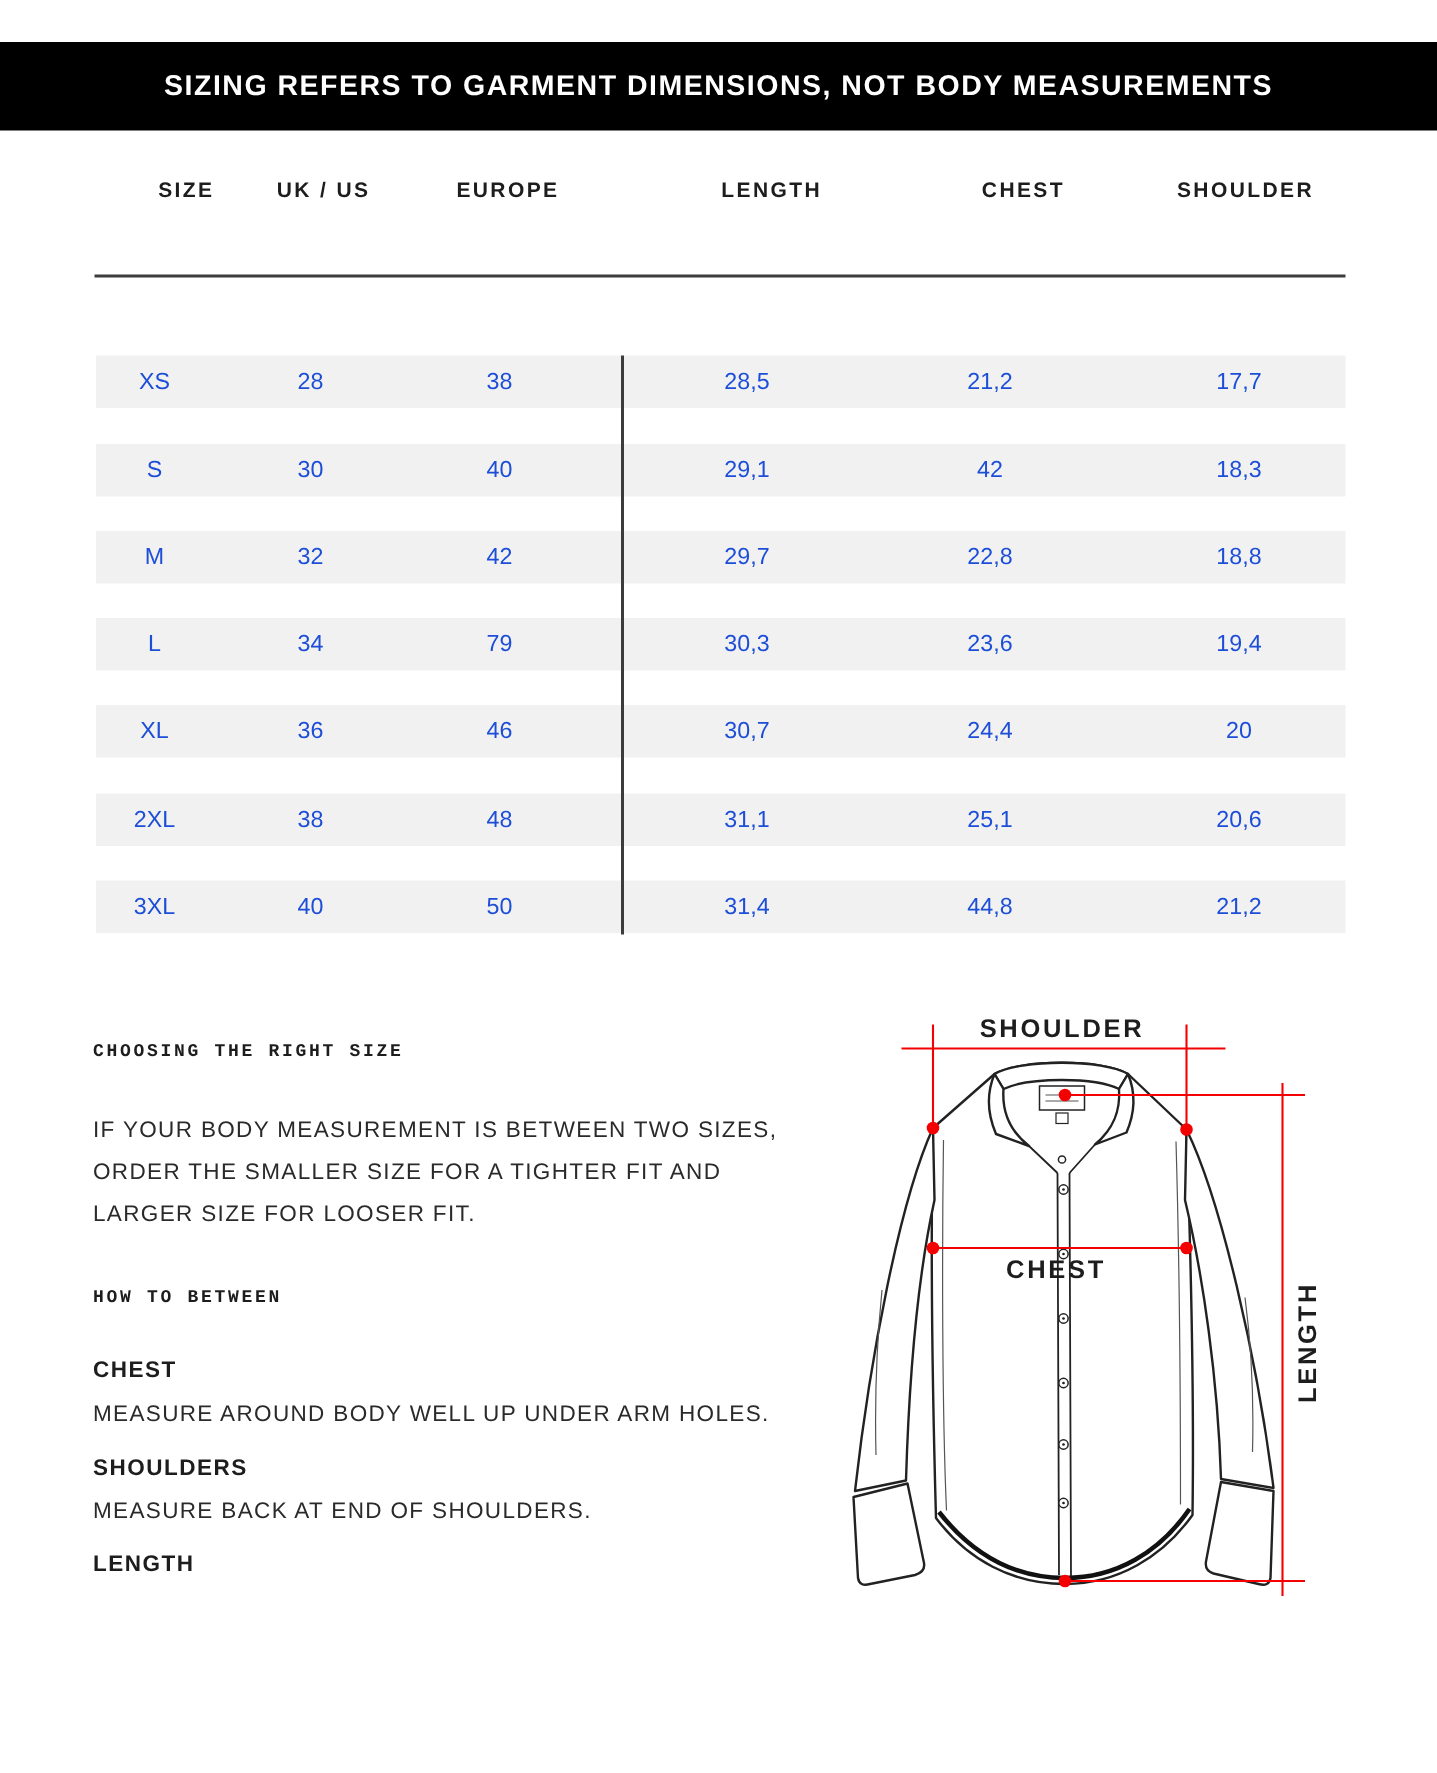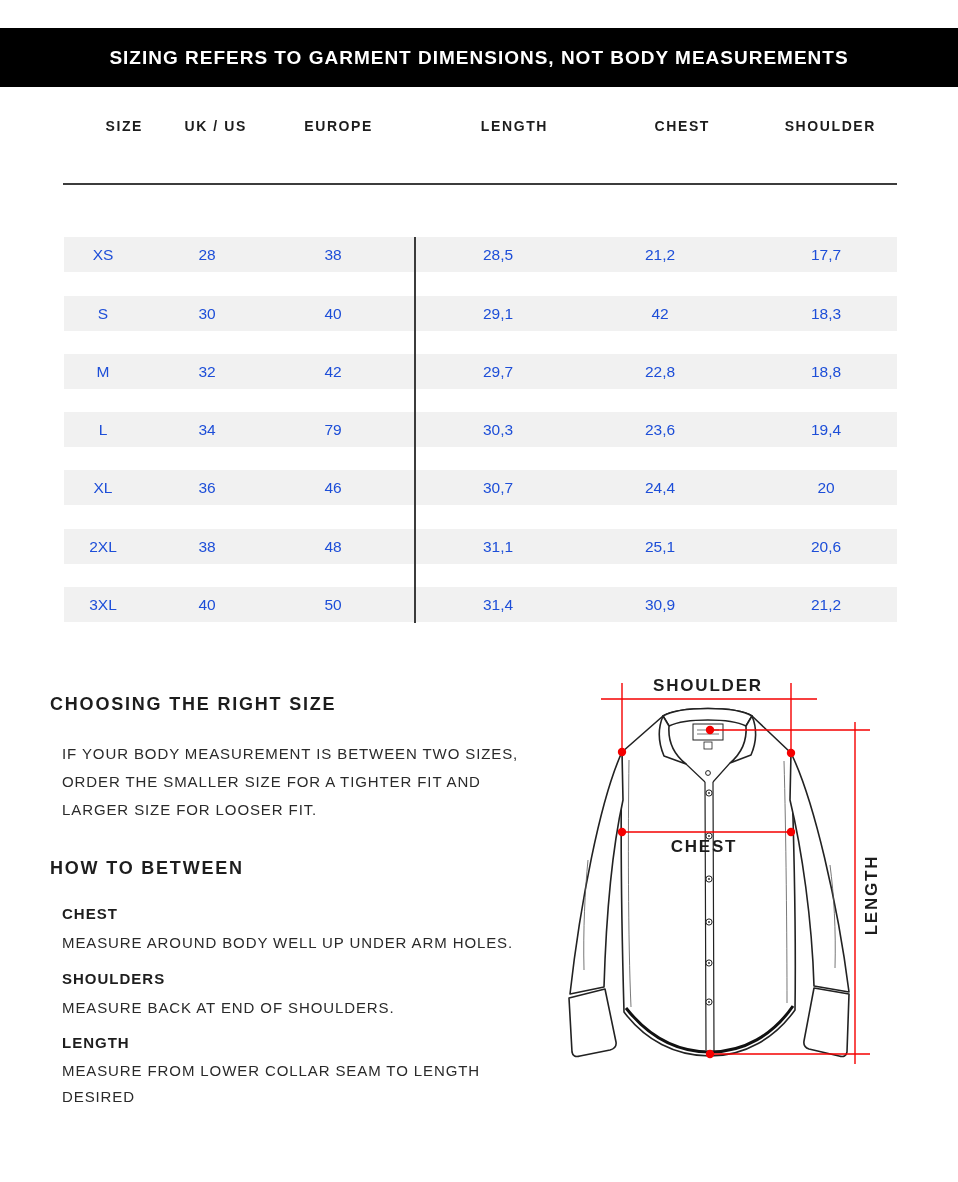--- a/index.html
+++ b/index.html
@@ -20,21 +20,21 @@
 
   .trow{position:absolute;left:64px;width:833px;height:35px;background:var(--row-bg,#f1f1f1);}
   .tcell{position:absolute;top:0;height:35px;line-height:35px;text-align:center;
          font-size:15.5px;font-weight:500;color:#1d4ed8;}
 
   
   .c1{left:-1px;width:80px;}  .c2{left:103px;width:80px;}  .c3{left:229px;width:80px;}
   .c4{left:384px;width:100px;}.c5{left:546px;width:100px;} .c6{left:712px;width:100px;}
 
   
-  .sec-heading{position:absolute;left:50px;font-size:18px;font-weight:bold;letter-spacing:1.8px;}
+  .sec-heading{position:absolute;left:62px;font-size:12px;font-weight:bold;letter-spacing:1.8px;font-family:Liberation Mono, monospace;}
   .body-lines{position:absolute;left:62px;font-size:15px;letter-spacing:0.9px;line-height:28px;color:#2a2a2a;}
   .sub-label{position:absolute;left:62px;font-size:15px;font-weight:bold;letter-spacing:1px;}
   .sub-text{position:absolute;left:62px;font-size:15px;letter-spacing:0.9px;line-height:26px;color:#2a2a2a;}
 
   
   .diagram{position:absolute;left:560px;top:660px;width:398px;height:440px;}
   .shirt{fill:#ffffff;stroke:#222222;stroke-width:1.6;stroke-linejoin:round;stroke-linecap:round;}
   .shirt-thin{fill:none;stroke:#555555;stroke-width:0.8;}
   .shirt-line{fill:none;stroke:#222222;stroke-width:1.2;}
   .shirt-heavy{fill:none;stroke:#111111;stroke-width:3;}
@@ -108,21 +108,21 @@
     <div class="tcell c3">48</div>
     <div class="tcell c4">31,1</div>
     <div class="tcell c5">25,1</div>
     <div class="tcell c6">20,6</div>
   </div>
   <div class="trow" style="top:587px">
     <div class="tcell c1">3XL</div>
     <div class="tcell c2">40</div>
     <div class="tcell c3">50</div>
     <div class="tcell c4">31,4</div>
-    <div class="tcell c5">30,9</div>
+    <div class="tcell c5">44,8</div>
     <div class="tcell c6">21,2</div>
   </div>
 
   <div class="col-divider"></div>
 
   <div class="sec-heading" style="top:694px">CHOOSING THE RIGHT SIZE</div>
   <div class="body-lines" style="top:740px">
     <div>IF YOUR BODY MEASUREMENT IS BETWEEN TWO SIZES,</div>
     <div>ORDER THE SMALLER SIZE FOR A TIGHTER FIT AND</div>
     <div>LARGER SIZE FOR LOOSER FIT.</div>
@@ -130,24 +130,20 @@
 
   <div class="sec-heading" style="top:858px">HOW TO BETWEEN</div>
 
   <div class="sub-label" style="top:905px">CHEST</div>
   <div class="sub-text" style="top:930px">MEASURE AROUND BODY WELL UP UNDER ARM HOLES.</div>
 
   <div class="sub-label" style="top:970px">SHOULDERS</div>
   <div class="sub-text" style="top:995px">MEASURE BACK AT END OF SHOULDERS.</div>
 
   <div class="sub-label" style="top:1034px">LENGTH</div>
-  <div class="sub-text" style="top:1058px">
-    <div>MEASURE FROM LOWER COLLAR SEAM TO LENGTH</div>
-    <div>DESIRED</div>
-  </div>
 
   <svg class="diagram" viewBox="0 0 398 440">
 
     <path class="shirt" d="M62,92 L103,56 C120,46 176,46 192,56 L231,93
          C234,180 236,280 235,350
          C215,378 185,396 150,396
          C115,396 85,380 64,352
          C62,280 60,180 62,92 Z"></path>
 
     <path class="shirt" d="M62,92 C40,140 20,245 10,334 L44,327 C46,260 52,190 63,140 Z"></path>

